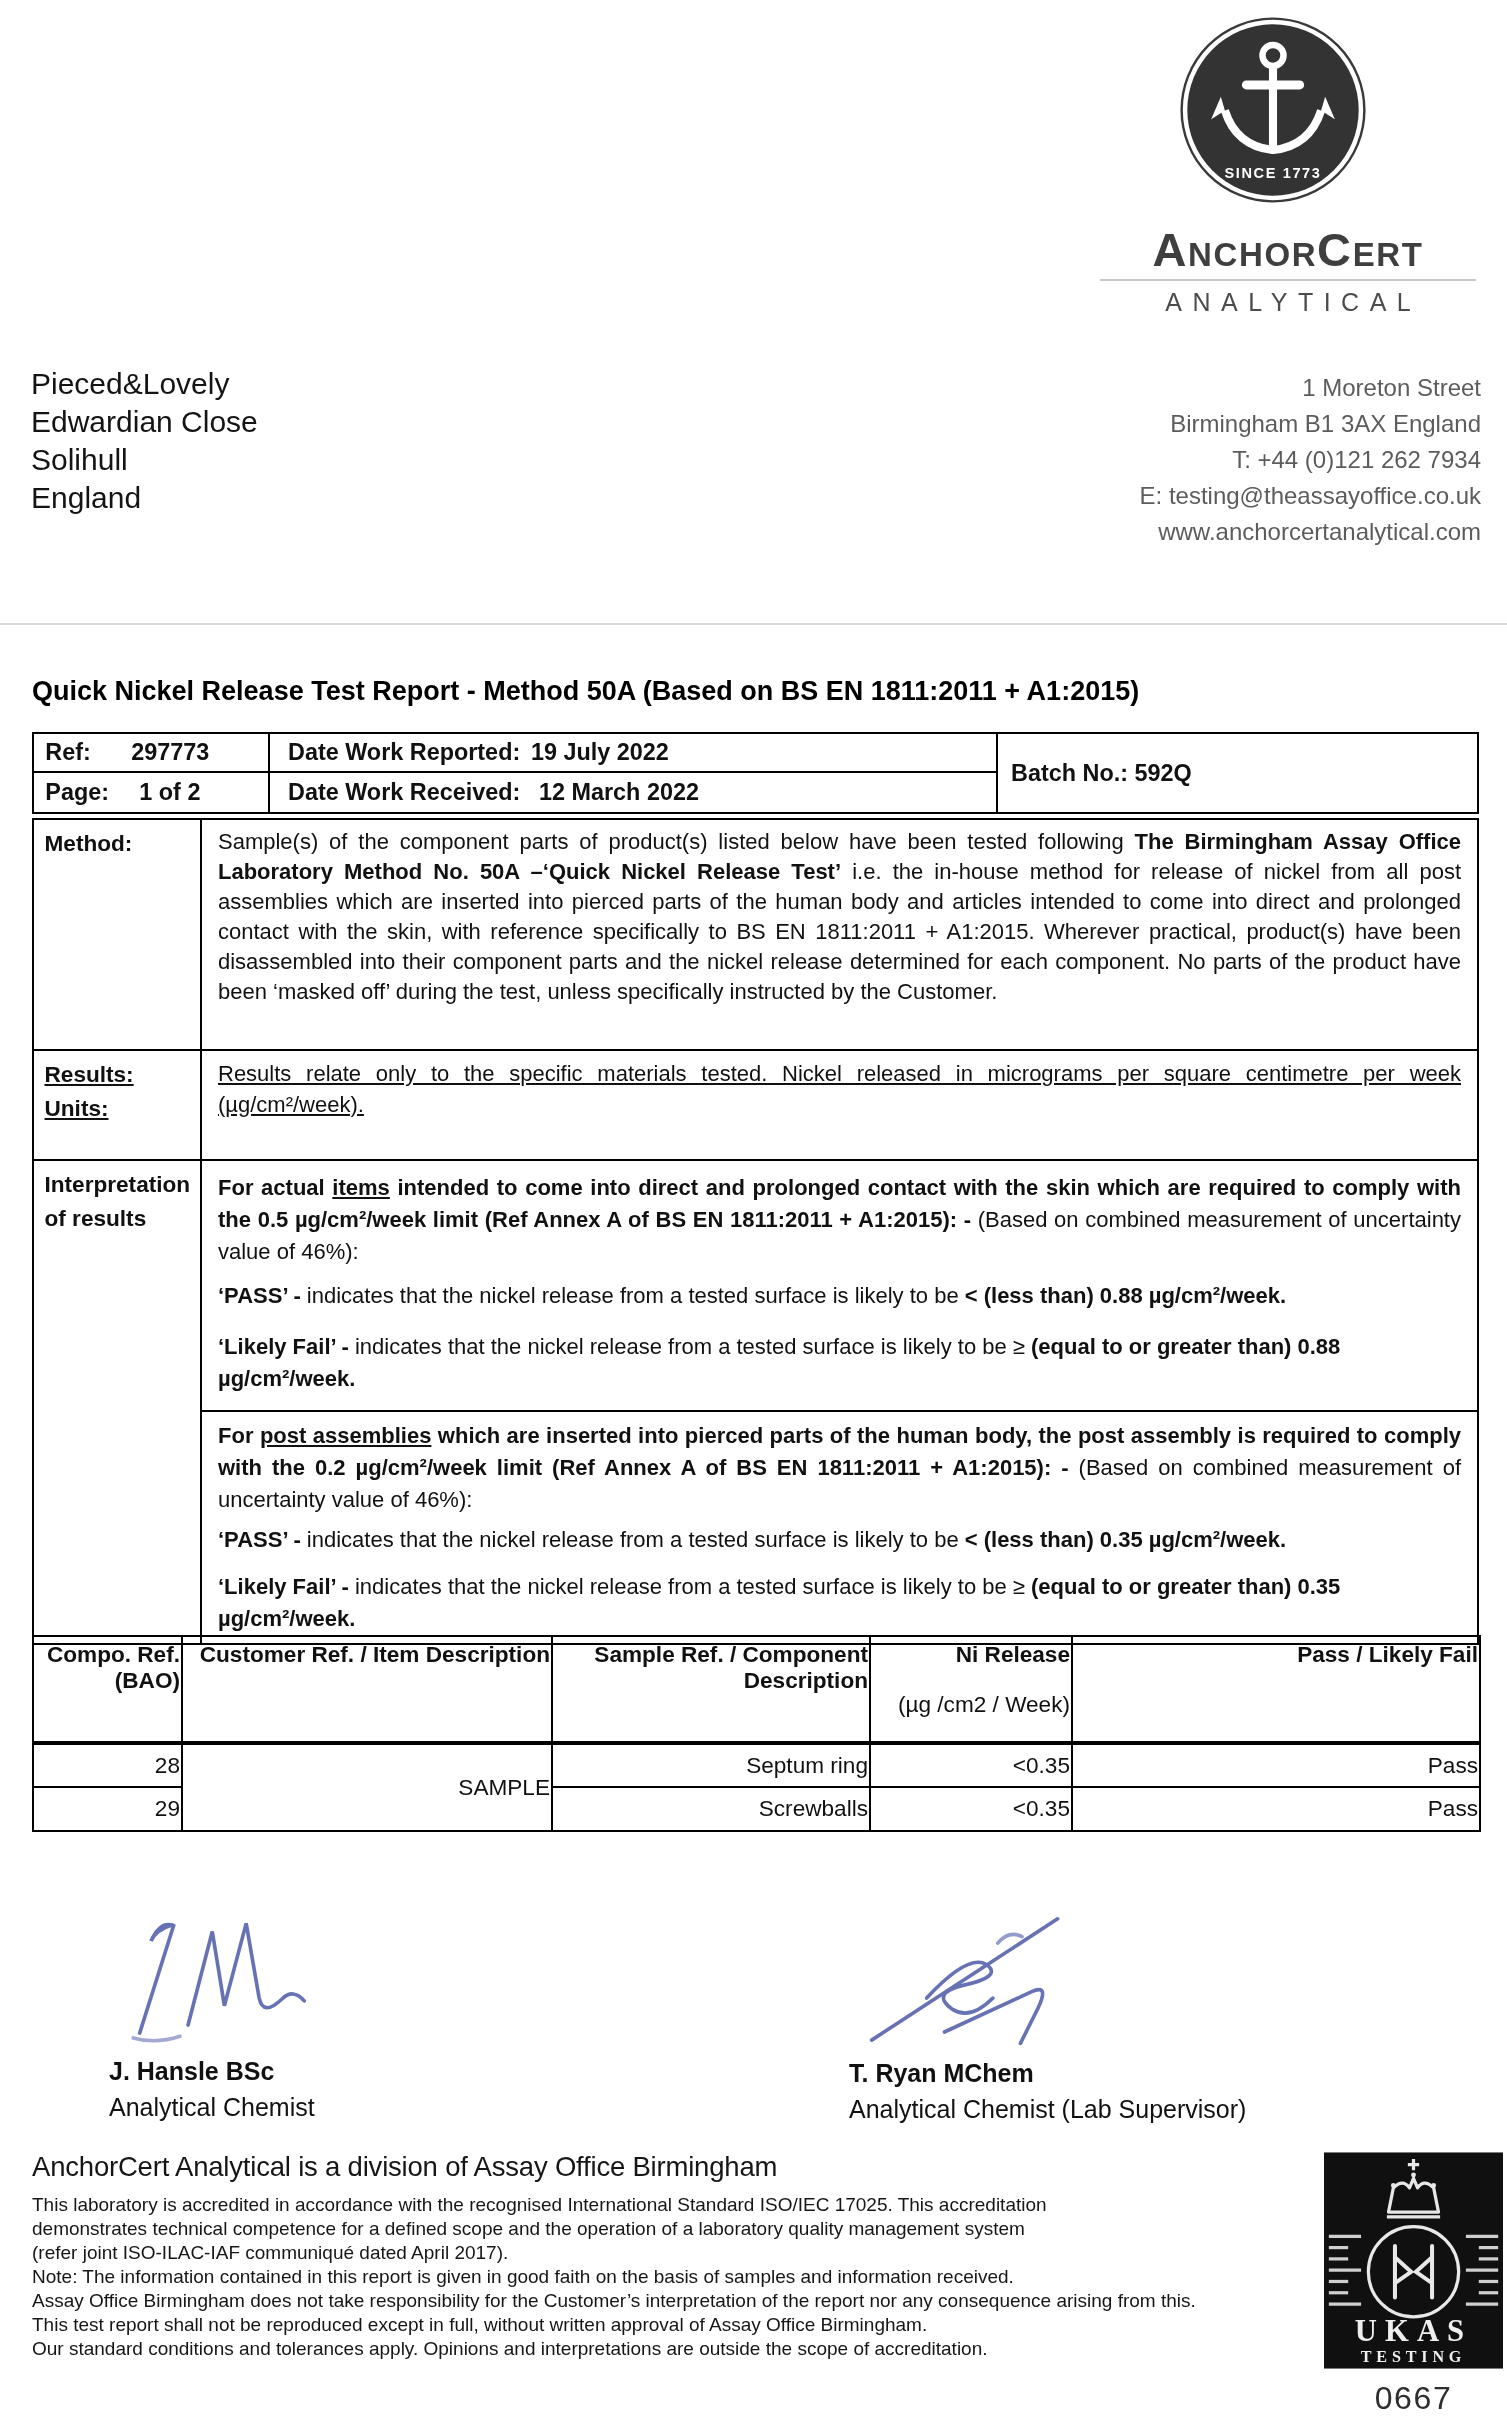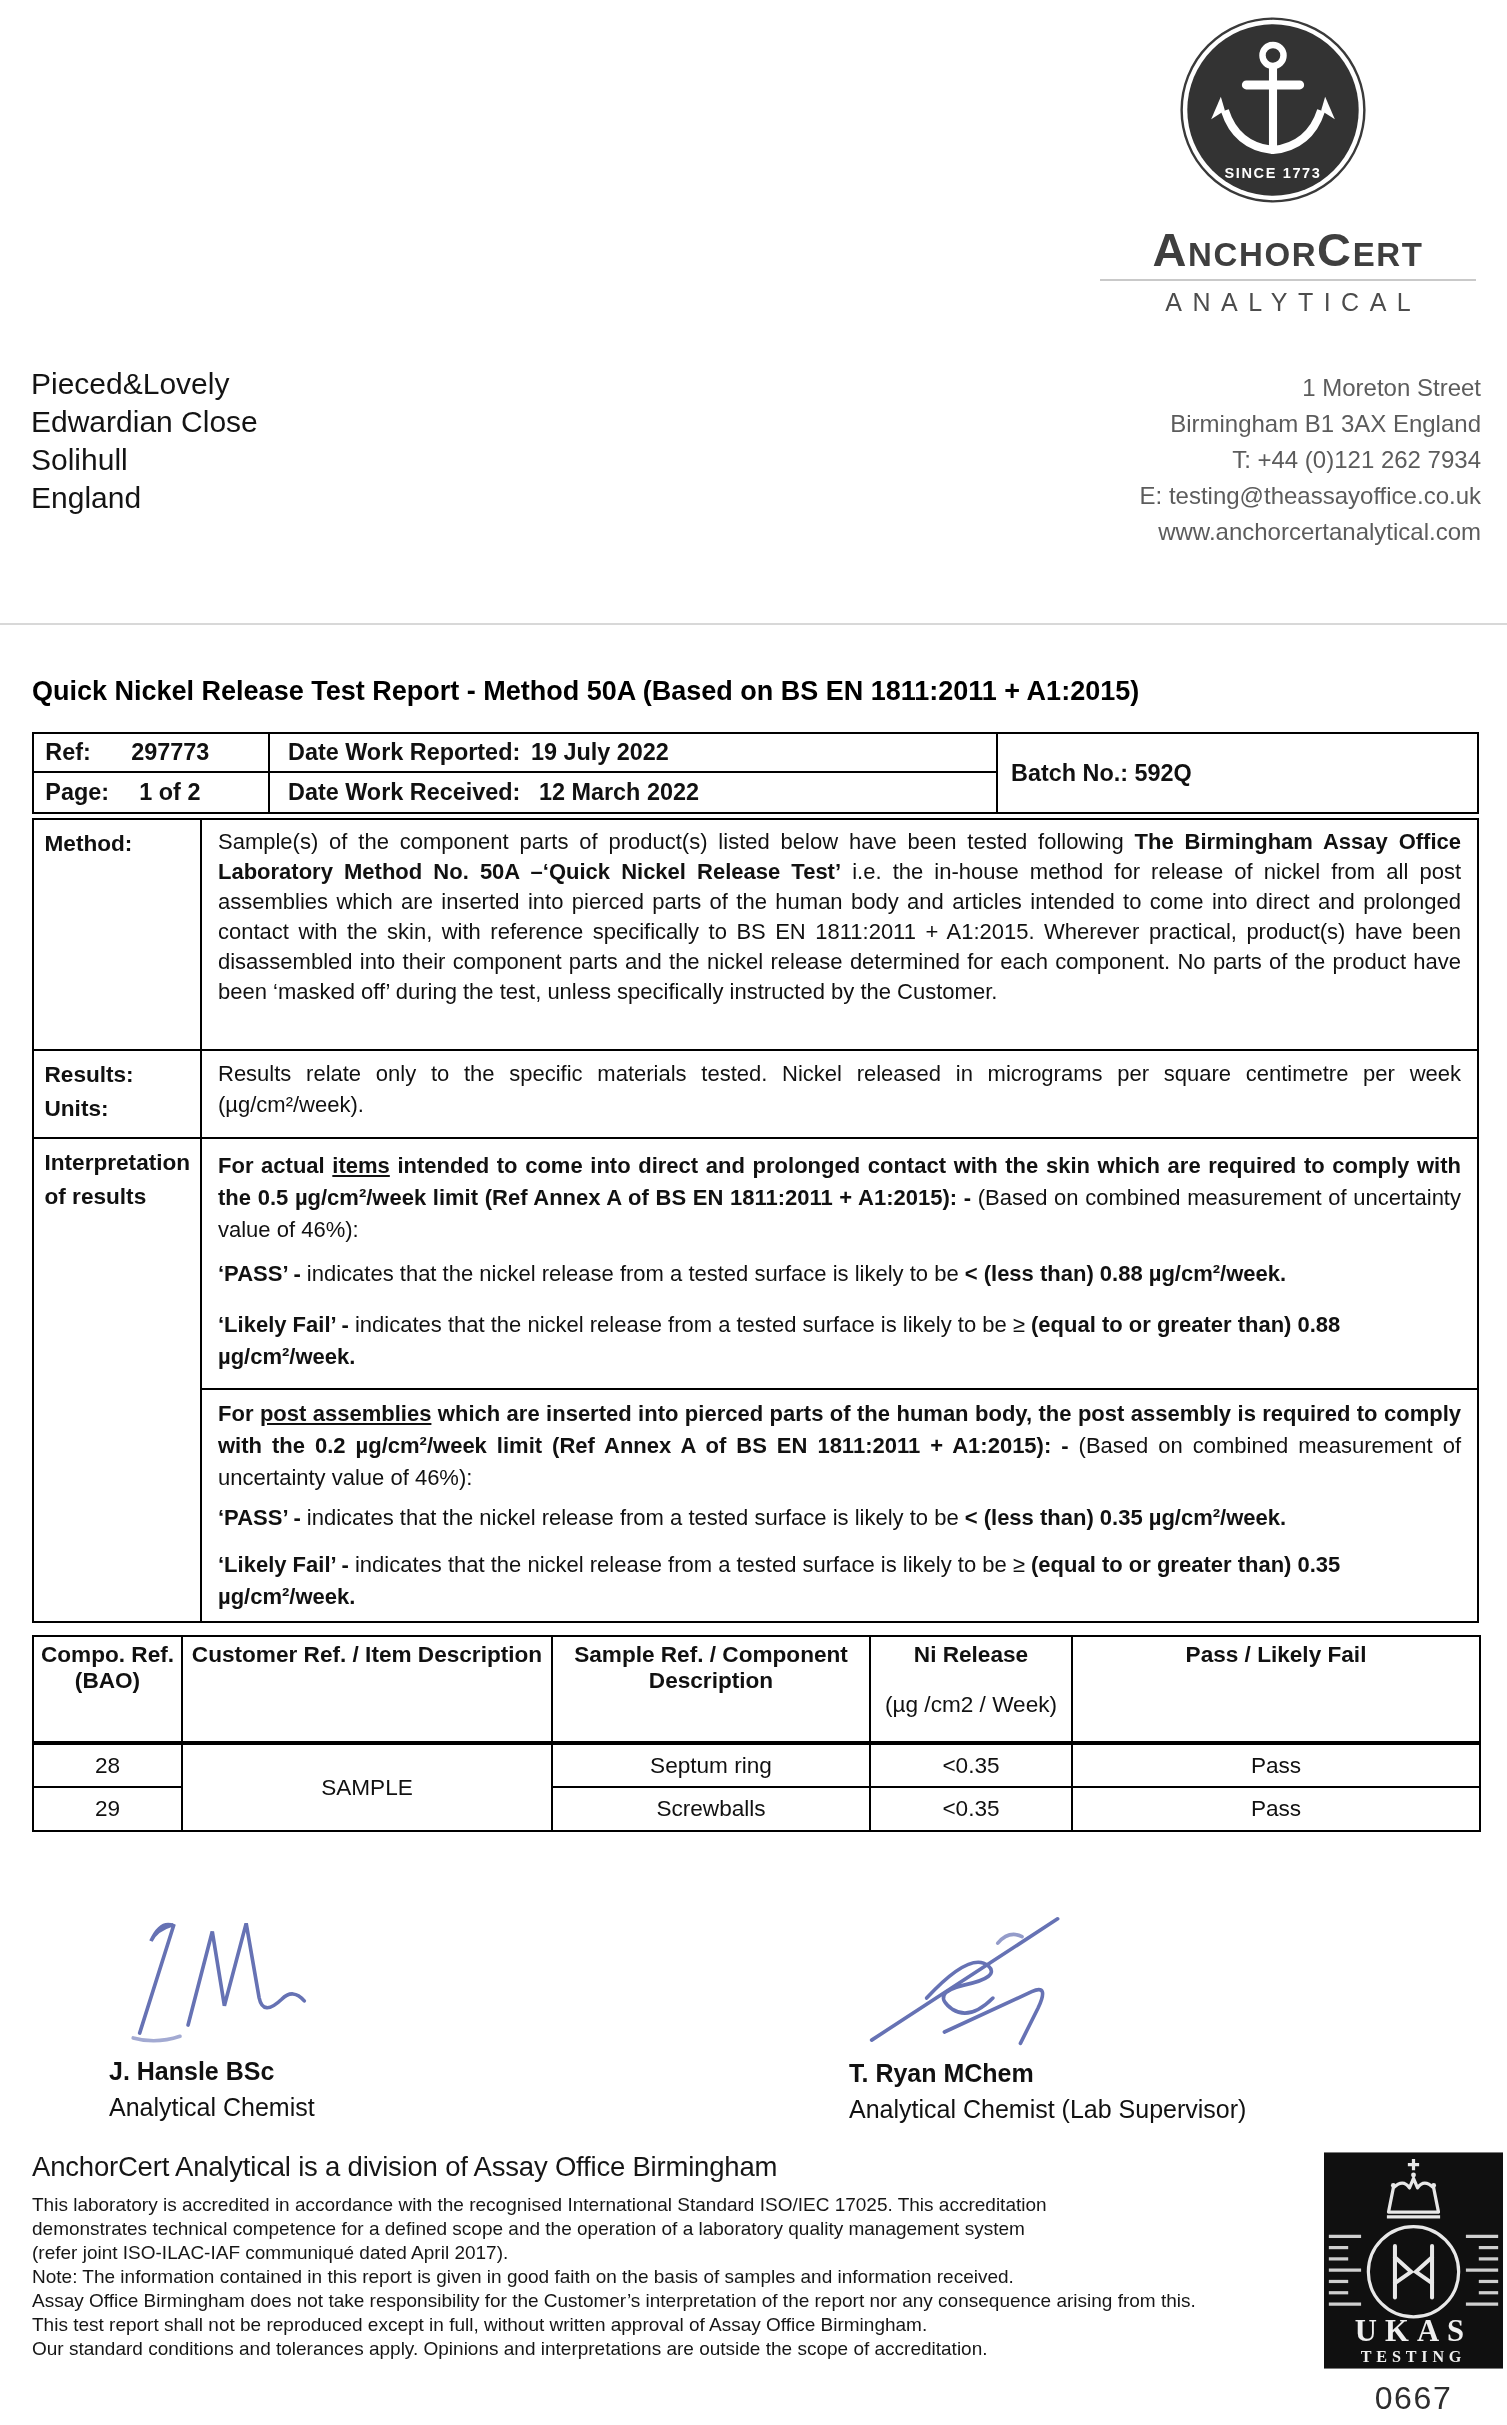--- a/index.html
+++ b/index.html
@@ -34,37 +34,37 @@
   .rt-c2 .lbl{width:243px;flex:none;}
   
   .method-table{position:absolute;left:32px;top:818px;width:1447px;box-sizing:border-box;border:2.4px solid #000;}
   .m-row{display:flex;border-bottom:2.4px solid #000;box-sizing:border-box;}
   .m-row:last-child{border-bottom:none;}
   .m-label{width:168px;flex:none;border-right:2px solid #000;box-sizing:border-box;
            padding:6.5px 6.5px 0 10.5px;font-weight:bold;font-size:22.6px;line-height:34px;}
   .m-content{flex:1;box-sizing:border-box;padding:6.5px 16px;font-size:22px;line-height:30px;
              text-align:justify;overflow:hidden;}
   .m-row.r-method{height:231px;}
-  .m-row.r-results{height:88px;}
+  .m-row.r-results{height:110px;text-decoration:underline;}
   .m-row.r-interp{height:482px;}
   .r-results .m-content{line-height:31px;}
   .interp-wrap{flex:1;padding:0;display:block;}
   .ibox{box-sizing:border-box;padding:11.3px 16px 0 16px;font-size:22px;line-height:32px;overflow:hidden;}
   .ibox1{height:249px;}
   .ibox2{height:230px;border-top:2.4px solid #000;padding-top:8px;}
   .ibox p{margin:0;}
   .ibox p.intro{text-align:justify;}
   .ibox1 p.pass{margin-top:11.3px;}
   .ibox1 p.fail{margin-top:19.4px;}
   .ibox2 p.pass{margin-top:8px;}
   .ibox2 p.fail{margin-top:14.6px;}
   .u{text-decoration:underline;}
   
   table.results{position:absolute;left:32px;top:1635px;width:1447px;border-collapse:collapse;
-                font-size:22.6px;text-align:center;table-layout:fixed;}
+                font-size:22.6px;text-align:right;table-layout:fixed;}
   table.results th,table.results td{border:2.4px solid #000;box-sizing:border-box;}
   table.results th{vertical-align:top;padding-top:4.9px;font-weight:bold;height:107px;border-bottom:4px solid #000;}
   table.results td{height:44px;font-weight:normal;}
   .unit-line{margin-top:24px;font-weight:normal;}
   
   .sig-left{position:absolute;left:109px;top:1902px;}
   .sig-right{position:absolute;left:849px;top:1896px;}
   .sig-name{font-weight:bold;font-size:25px;margin-top:9px;}
   .sig-title{font-size:25px;margin-top:6.5px;}
   .sig svg{display:block;}

